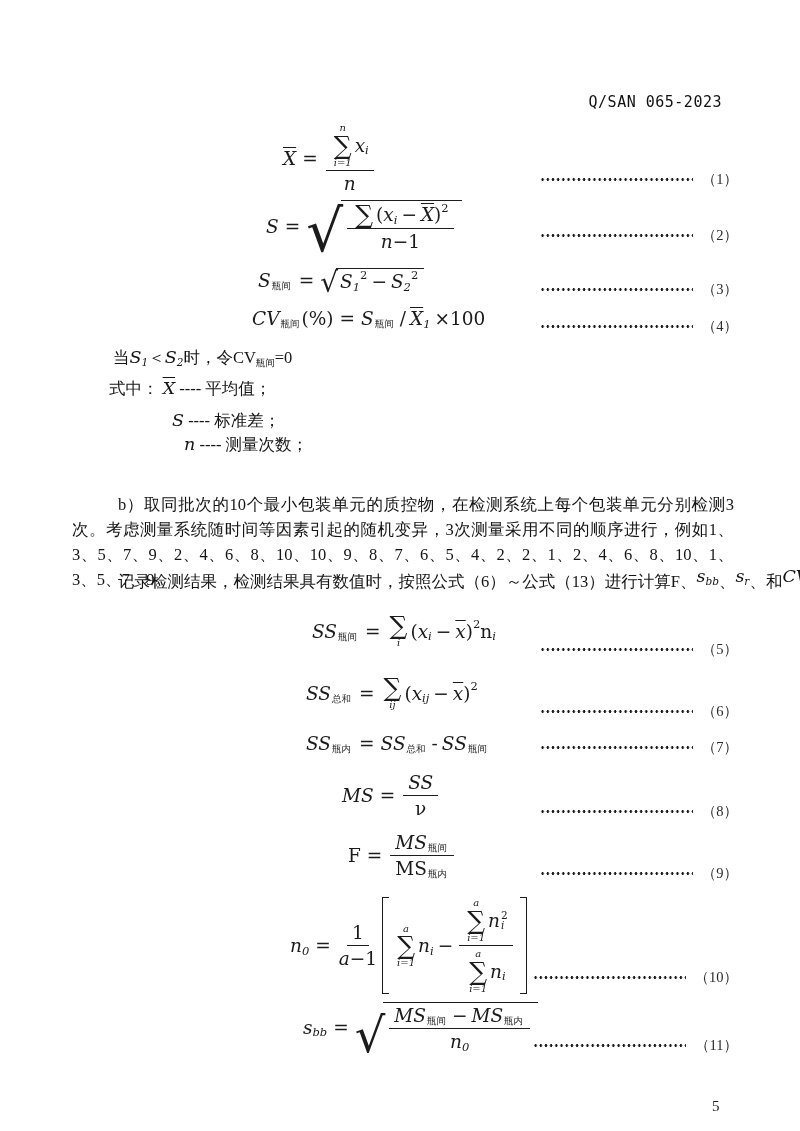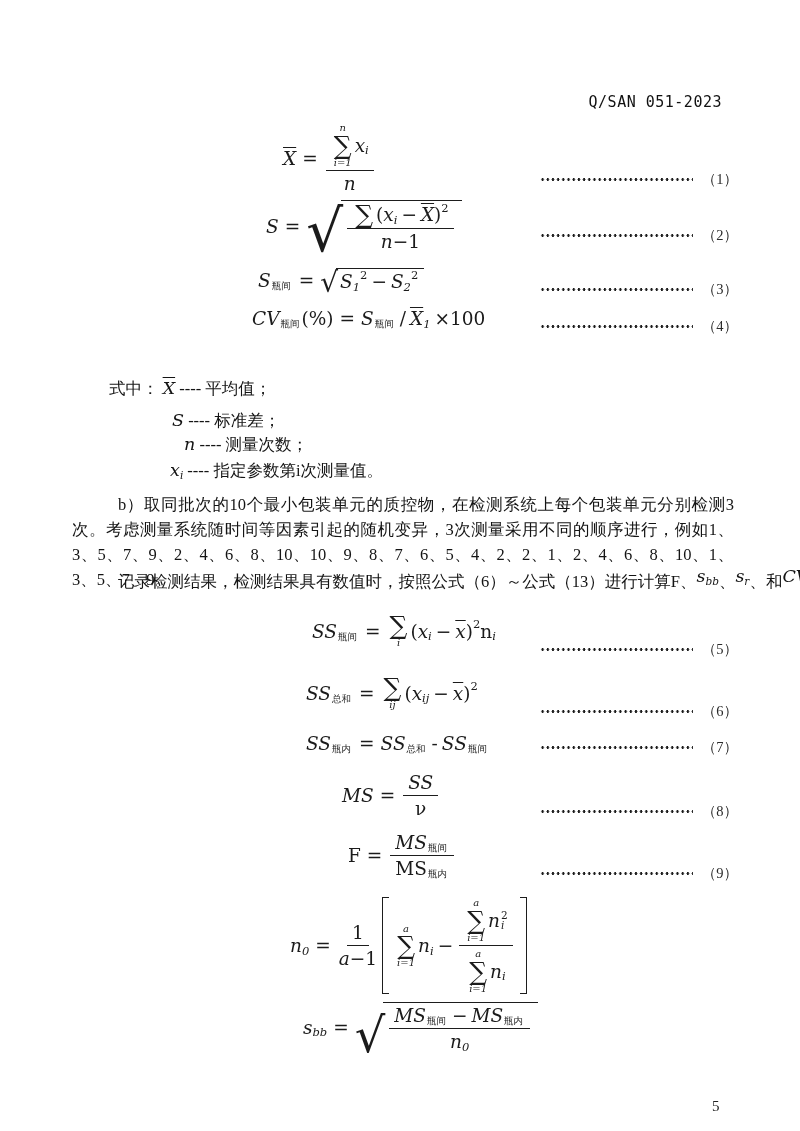--- a/index.html
+++ b/index.html
@@ -45,21 +45,21 @@
   .tcn{font-size:9.5px;vertical-align:-0.3em;font-family:"Liberation Serif",serif;}
   .raise{position:relative;top:-5px;}
   .para{text-align:justify;line-height:25px;text-indent:46px;}
   .pageno{position:absolute;font-family:"Liberation Serif",serif;font-size:15px;color:#222;}
 </style>
 </head>
 <body>
 
 <div class="page">
 
-  <div class="hdr">Q/SAN 051-2023</div>
+  <div class="hdr">Q/SAN 065-2023</div>
 
   <div class="math" style="left:283px;top:122px">
     <span class="ov">X</span>
     <span class="eq">=</span>
     <span class="frac">
       <span class="num">
         <span class="sum">
           <span class="lim">n</span>
           <span class="sym">∑</span>
           <span class="lim">i=1</span>
@@ -141,41 +141,39 @@
     <span class="mns">/</span>
     <span class="ov">X</span>
     <span class="fsub">1</span>
     <span class="mns">×100</span>
   </div>
   <div class="lg" style="top:317px;right:62px">
     <span class="leader"></span>
     <span class="fno">（4）</span>
   </div>
 
+  <div class="cn" style="left:113px;top:347px">
+    <span>当</span><span class="tvar">S</span><span class="tsub">1</span><span>＜</span><span class="tvar">S</span><span class="tsub">2</span><span>时，令CV</span><span class="tcn">瓶间</span><span>=0</span>
+  </div>
 
   <div class="cn" style="left:109px;top:378px">
     <span>式中：</span>
     <span class="tvar tov">X</span>
     <span>----</span>
     <span>平均值；</span>
   </div>
   <div class="cn" style="left:172px;top:410px">
     <span class="tvar">S</span>
     <span>----</span>
     <span>标准差；</span>
   </div>
   <div class="cn" style="left:184px;top:434px">
     <span class="tvar">n</span>
     <span>----</span>
     <span>测量次数；</span>
-  </div>
-  <div class="cn" style="left:170px;top:460px">
-    <span class="tvar">x</span><span class="tsub">i</span>
-    <span>----</span>
-    <span>指定参数第i次测量值。</span>
   </div>
 
   <div class="cn wrap para" style="left:72px;top:492px;width:662px">b）取同批次的10个最小包装单元的质控物，在检测系统上每个包装单元分别检测3次。考虑测量系统随时间等因素引起的随机变异，3次测量采用不同的顺序进行，例如1、3、5、7、9、2、4、6、8、10、10、9、8、7、6、5、4、2、2、1、2、4、6、8、10、1、3、5、7、9。</div>
 
   <div class="cn" style="left:118px;top:571px">
     <span>记录检测结果，检测结果具有数值时，按照公式（6）～公式（13）进行计算F、</span><span class="tvar raise">s</span><span class="tsub raise">bb</span><span>、</span><span class="tvar raise">s</span><span class="tsub raise">r</span><span>、和</span><span class="tvar raise">CV</span>
   </div>
 
   <div class="math" style="left:312px;top:614px">
     <span>SS</span>
@@ -311,20 +309,24 @@
         <span class="sum">
           <span class="lim">a</span>
           <span class="sym">∑</span>
           <span class="lim">i=1</span>
         </span>
         <span>n</span>
         <span class="fsub">i</span>
       </span>
     </span>
     <span class="brk brk-r"></span>
+  </div>
+  <div class="lg" style="top:968px;right:62px">
+    <span class="leader"></span>
+    <span class="fno">（10）</span>
   </div>
 
   <div class="math" style="left:303px;top:1002px">
     <span>s</span>
     <span class="fsub">bb</span>
     <span class="eq">=</span>
     <span class="sqrt">
       <span class="rad rad-m">√</span>
       <span class="rc">
         <span class="frac">
@@ -336,16 +338,20 @@
             <span class="fcn">瓶内</span>
           </span>
           <span class="den">
             <span>n</span>
             <span class="fsub up">0</span>
           </span>
         </span>
       </span>
     </span>
   </div>
+  <div class="lg" style="top:1036px;right:62px">
+    <span class="leader"></span>
+    <span class="fno">（11）</span>
+  </div>
 
   <div class="pageno" style="left:712px;top:1098px">5</div>
 
 </div>
 
 </body></html>

